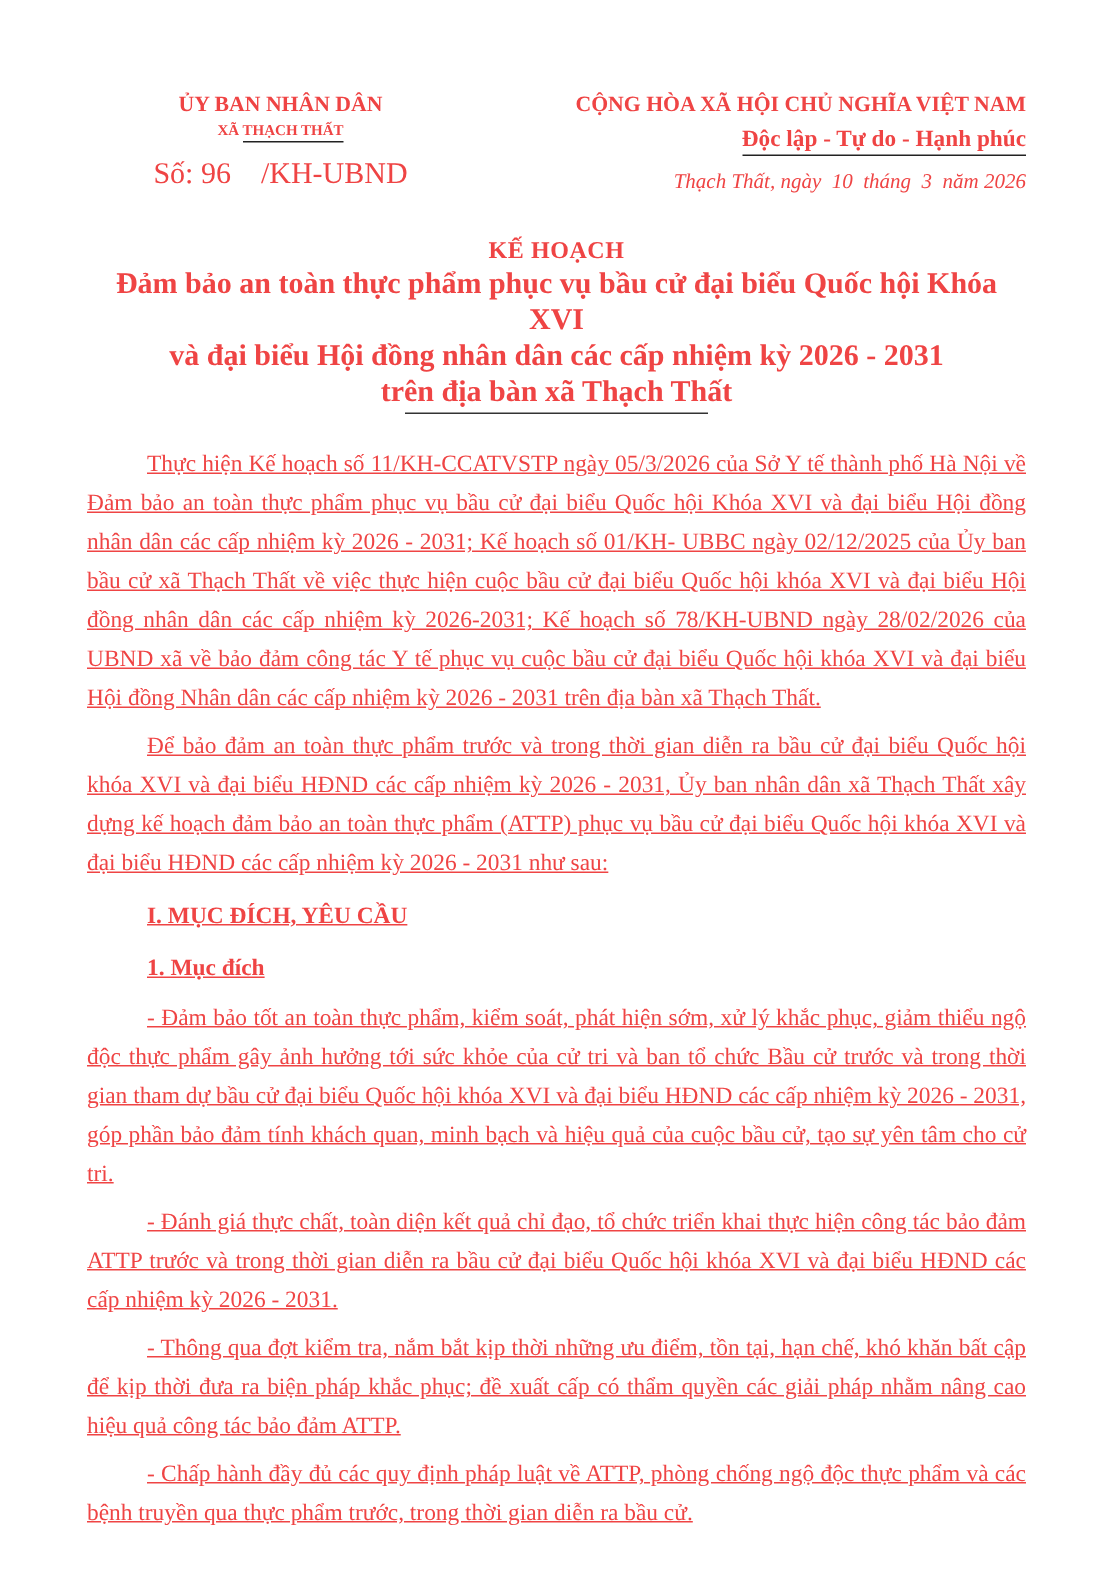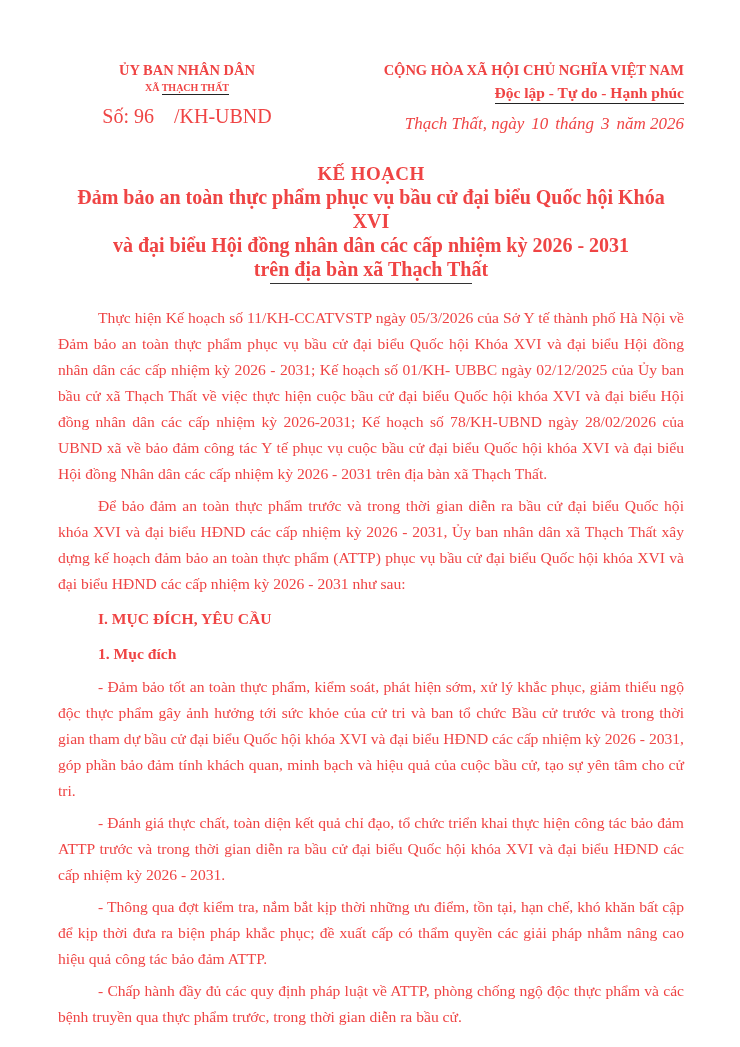--- a/index.html
+++ b/index.html
@@ -20,30 +20,30 @@
   .header-right { width: 356px; text-align: right; }
   .h-line { line-height: 1.4; }
   .authority-line1 { font-size: 14.5px; font-weight: bold; }
   .authority-line2 { font-size: 10px; font-weight: bold; margin-top: 1px; }
   .u-part  { border-bottom: 1.6px solid #222; padding-bottom: 1px; }
   .doc-number { margin-top: 7px; font-size: 20px; }
   .doc-number .num { margin-right: 20px; }
   .national-title { font-size: 14.5px; font-weight: bold; }
   .motto { font-size: 15.5px; font-weight: bold; margin-top: 2px; }
   .motto .u-part2 { border-bottom: 1.8px solid #222; padding-bottom: 2px; }
-  .date-line { margin-top: 8px; font-style: italic; font-size: 17px; }
+  .date-line { margin-top: 8px; font-style: italic; font-size: 14px; }
   .date-line .hand { margin: 0 7px; }
   
   .title-block { text-align: center; margin-top: 27px; }
-  .doc-type  { font-size: 19px; font-weight: bold; letter-spacing: 0.4px; }
+  .doc-type  { font-size: 16px; font-weight: bold; letter-spacing: 0.4px; }
   .doc-title { font-size: 20px; font-weight: bold; line-height: 24px; }
   .title-underline { width: 202px; height: 1.6px; background: #333; margin: 2px auto 0 auto; }
   
   .body-block { margin-top: 21px; font-size: 15.6px; line-height: 26px; text-align: justify; }
-  .body-block p { margin: 6px 0; text-indent: 40px; }
+  .body-block p { margin: 6px 0; text-indent: 40px; text-decoration: underline; }
   .body-block p.heading { font-weight: bold; text-align: left; margin: 9px 0 7px 0; }
 </style>
 </head>
 <body>
 
 <div class="page">
 
   <div class="header">
     <div class="header-left">
       <div class="h-line authority-line1">ỦY BAN NHÂN DÂN</div>

